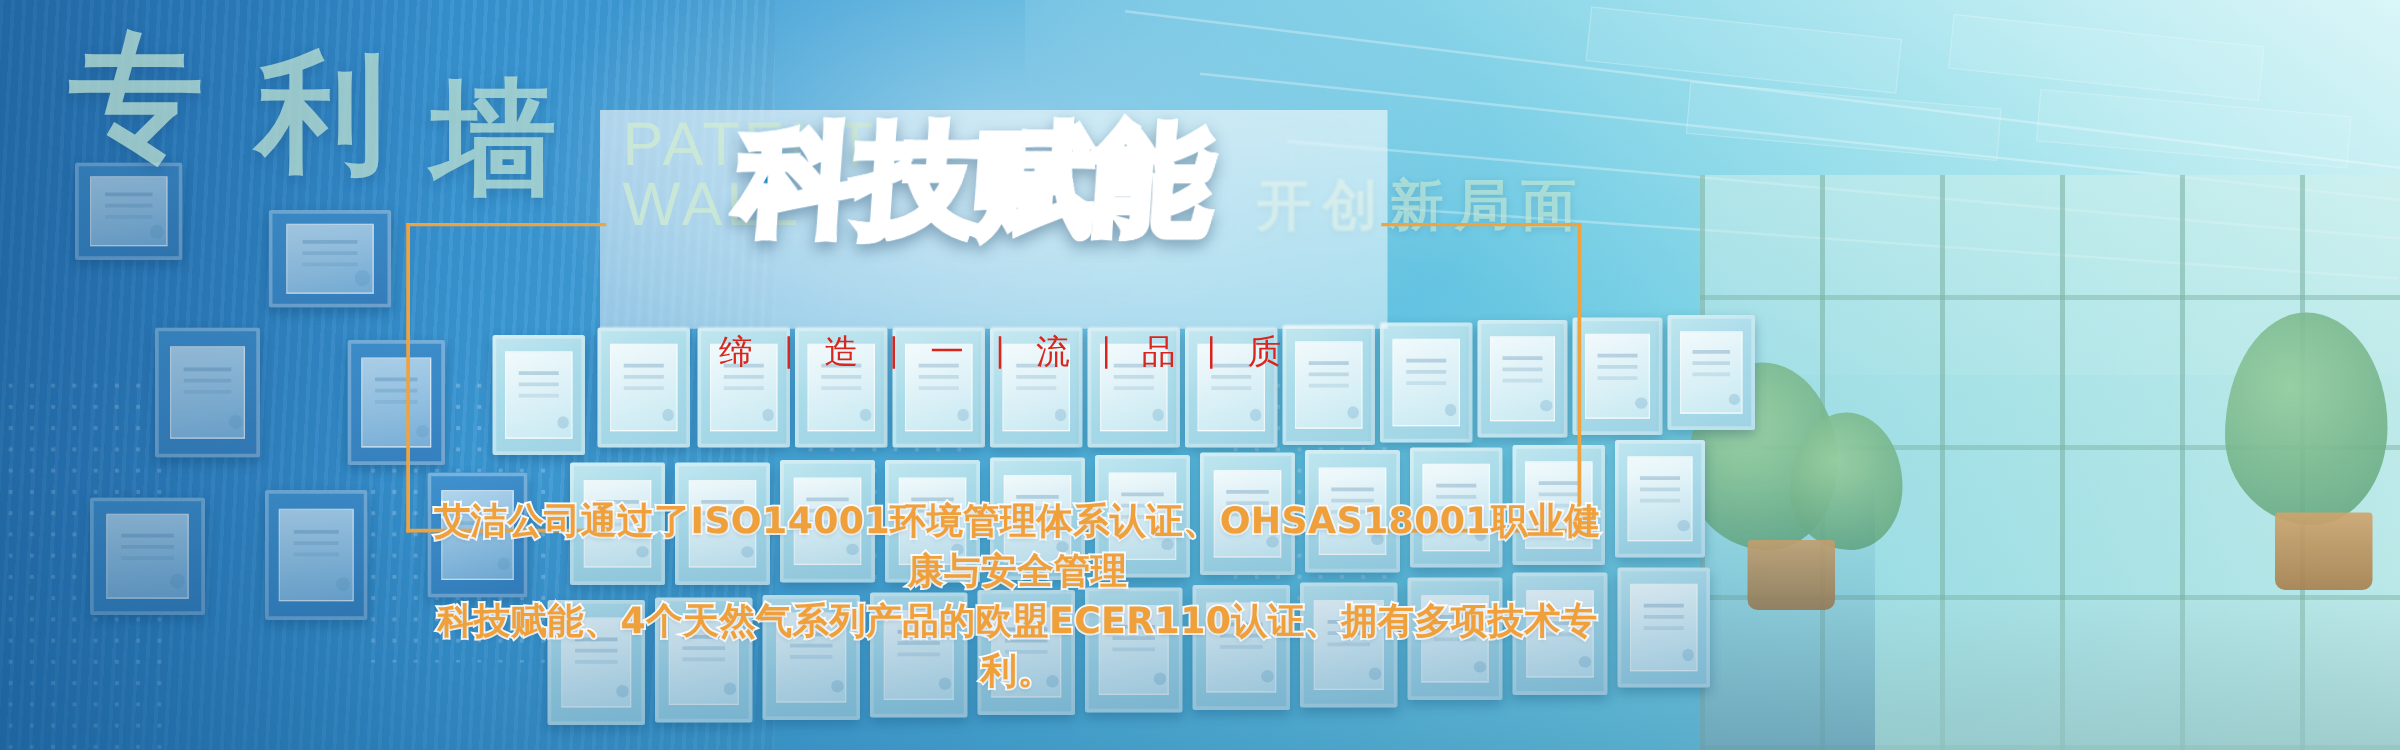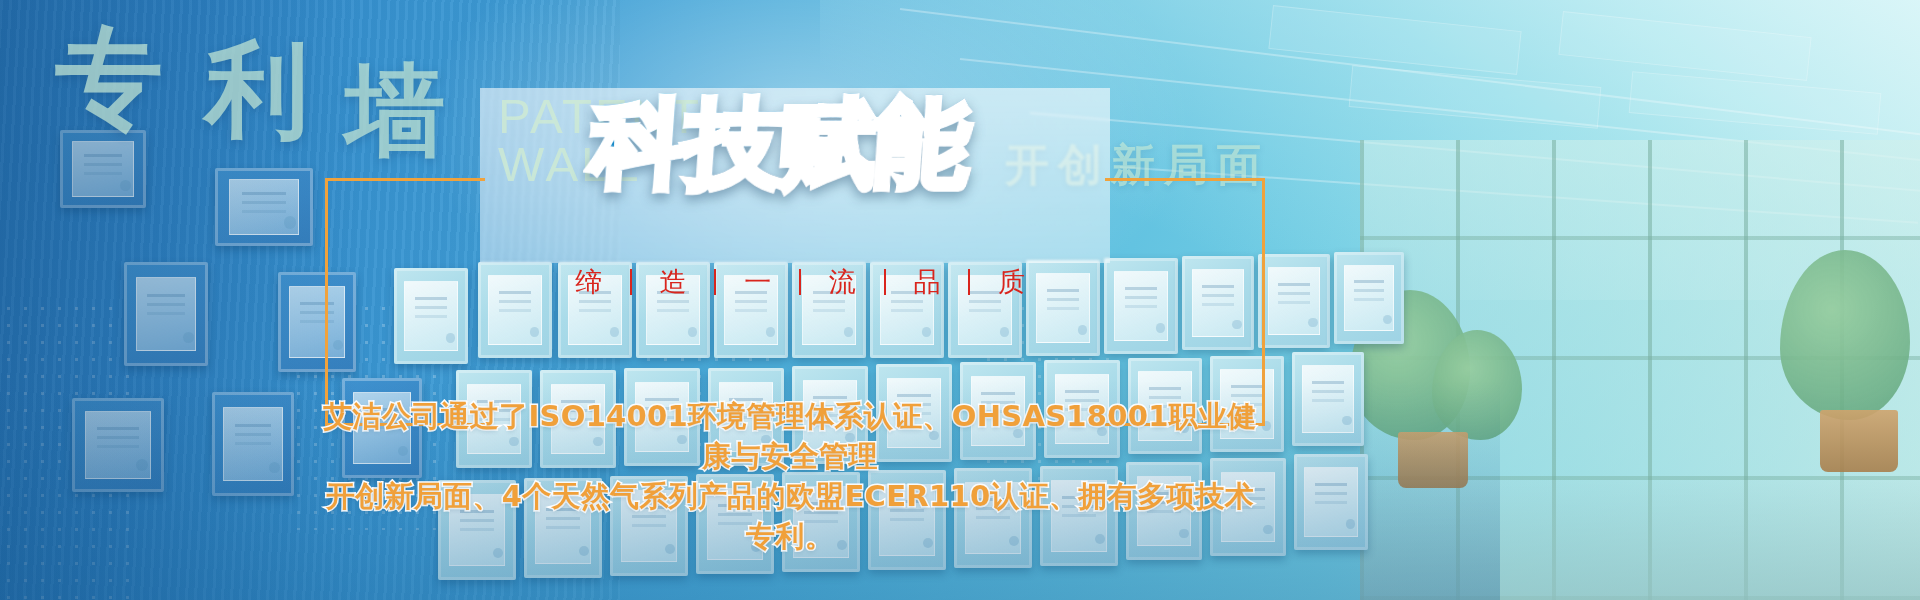--- a/index.html
+++ b/index.html
@@ -176,21 +176,21 @@
   .frame i{position:absolute;background:#f0a23c;display:block;}
   .f-l{left:0;top:0;width:3px;height:248px;}
   .f-r{right:0;top:0;width:3px;height:248px;}
   .f-tl{left:0;top:0;width:160px;height:3px;}
   .f-tr{right:0;top:0;width:160px;height:3px;}
   .f-bl{left:0;bottom:0;width:160px;height:3px;}
   .f-br{right:0;bottom:0;width:160px;height:3px;}
 
   
   .body-copy{
-    position:absolute;left:320px;top:396px;width:940px;
+    position:absolute;left:344px;top:396px;width:940px;
     text-align:center;
     font-family:"DejaVu Sans","Liberation Sans",sans-serif;
     font-size:29px;line-height:40px;font-weight:700;color:#f0a03a;
     letter-spacing:.3px;
   }
   .body-copy p{
     margin:0;
     -webkit-text-stroke:3px #ffffff;
     paint-order:stroke fill;
     text-shadow:0 2px 4px rgba(30,80,120,.22);
@@ -437,16 +437,16 @@
     <i class="f-l"></i>
     <i class="f-r"></i>
     <i class="f-tl"></i>
     <i class="f-tr"></i>
     <i class="f-bl"></i>
     <i class="f-br"></i>
   </div>
 
   <div class="body-copy">
     <p>艾洁公司通过了ISO14001环境管理体系认证、OHSAS18001职业健康与安全管理</p>
-    <p>开创新局面、4个天然气系列产品的欧盟ECER110认证、拥有多项技术专利。</p>
+    <p>科技赋能、4个天然气系列产品的欧盟ECER110认证、拥有多项技术专利。</p>
   </div>
 
 </div>
 
 </body></html>

